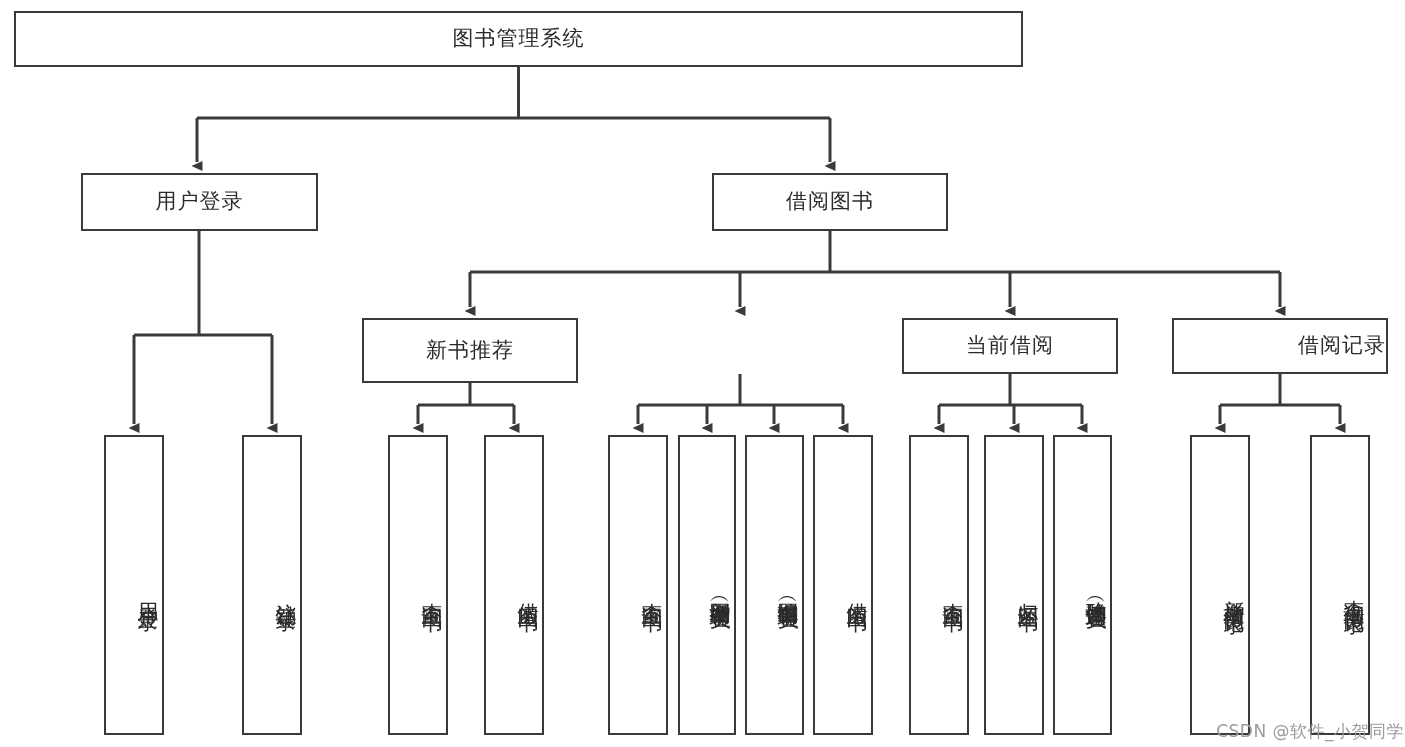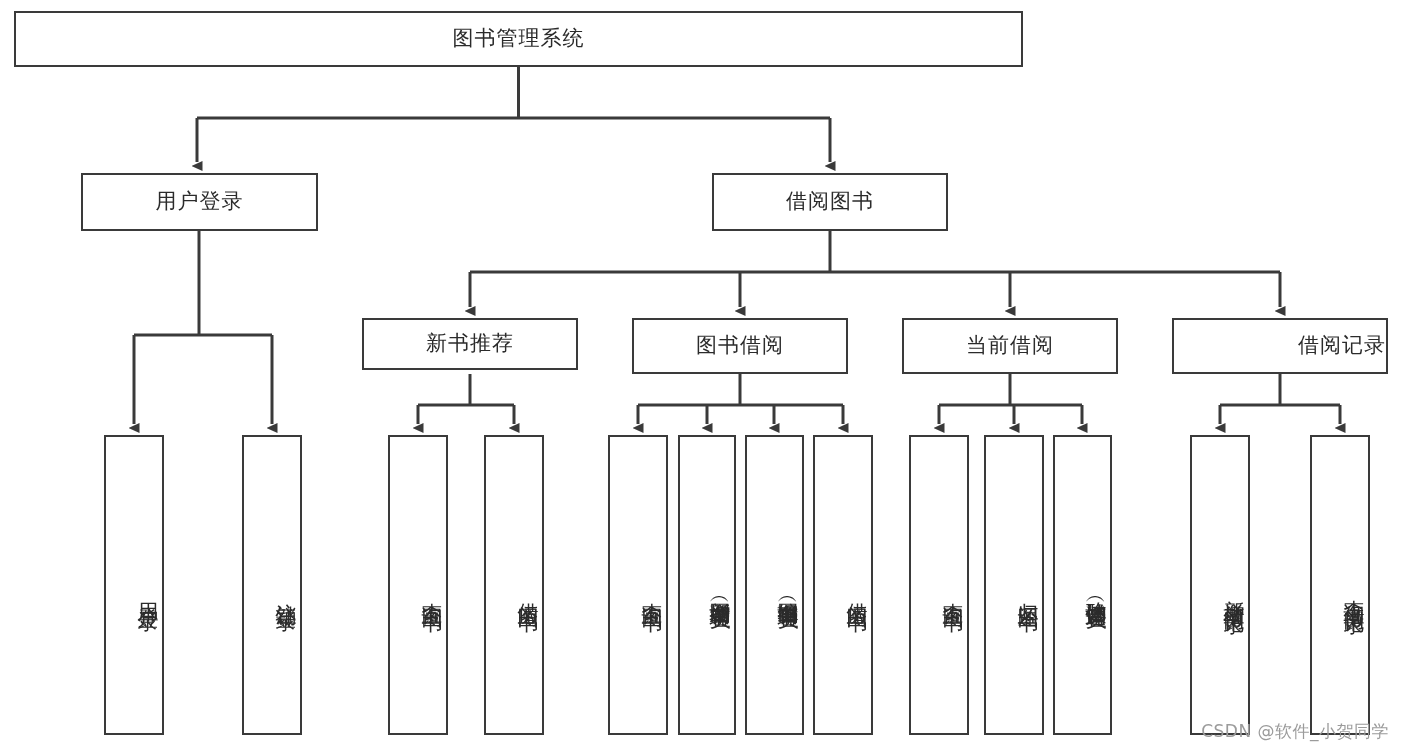--- a/index.html
+++ b/index.html
@@ -51,21 +51,21 @@
   }
   .node.vertical.tall-text {
     padding-top: 8px;
     letter-spacing: 1px;
   }
   .node-label {
     display: block;
   }
   .watermark {
     position: absolute;
-    right: 16px;
+    right: 1px;
     bottom: 4px;
     font-size: 17px;
     color: #9b9b9b;
     letter-spacing: 0.5px;
     white-space: nowrap;
   }
 </style>
 </head>
 <body>
 
@@ -138,27 +138,24 @@
   </div>
 
   <div class="node horizontal" style="left:81px; top:173px; width:237px; height:58px;">
     <span class="node-label">用户登录</span>
   </div>
 
   <div class="node horizontal" style="left:712px; top:173px; width:236px; height:58px;">
     <span class="node-label">借阅图书</span>
   </div>
 
-  <div class="node horizontal" style="left:362px; top:318px; width:216px; height:52px;">
+  <div class="node horizontal" style="left:362px; top:318px; width:216px; height:65px;">
     <span class="node-label">新书推荐</span>
   </div>
 
-  <div class="node horizontal" style="left:632px; top:318px; width:216px; height:56px;">
-    <span class="node-label">图书借阅</span>
-  </div>
 
   <div class="node horizontal" style="left:902px; top:318px; width:216px; height:56px;">
     <span class="node-label">当前借阅</span>
   </div>
 
   <div class="node horizontal" style="left:1172px; top:318px; width:216px; height:56px;justify-content:flex-end;">
     <span class="node-label">借阅记录</span>
   </div>
 
   <div class="node vertical" style="left:104px; top:435px; width:60px; height:300px;">

